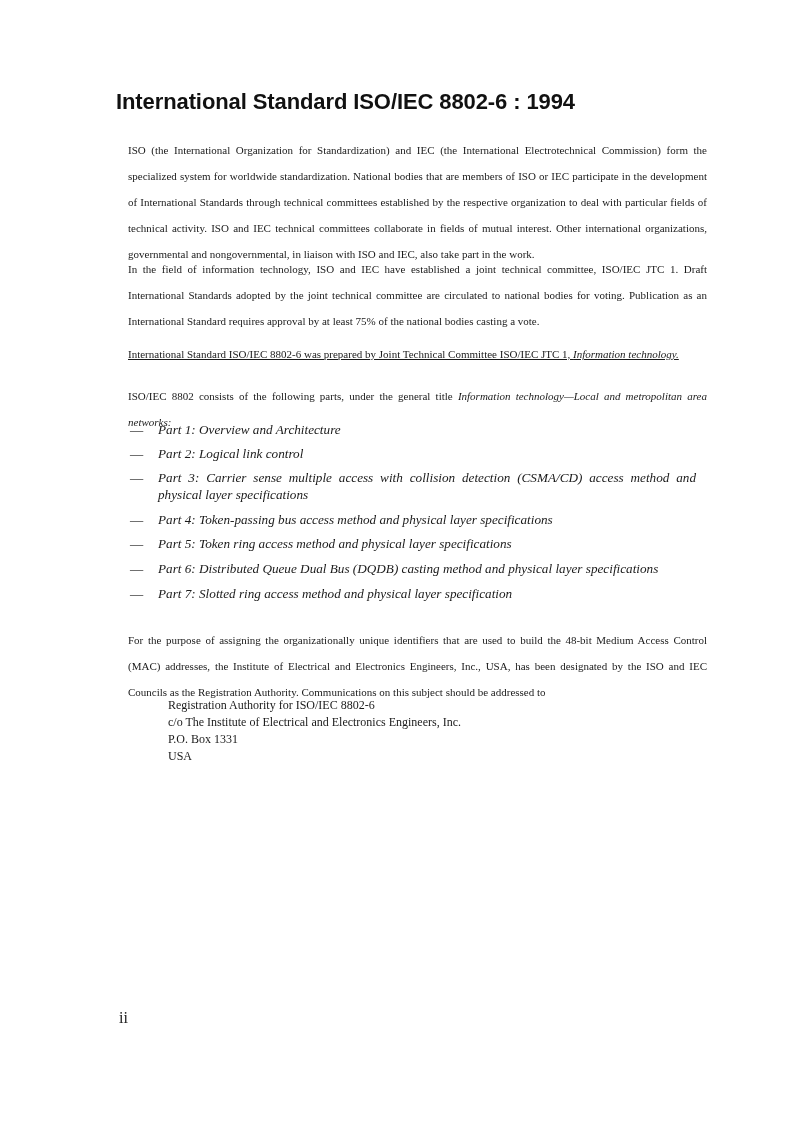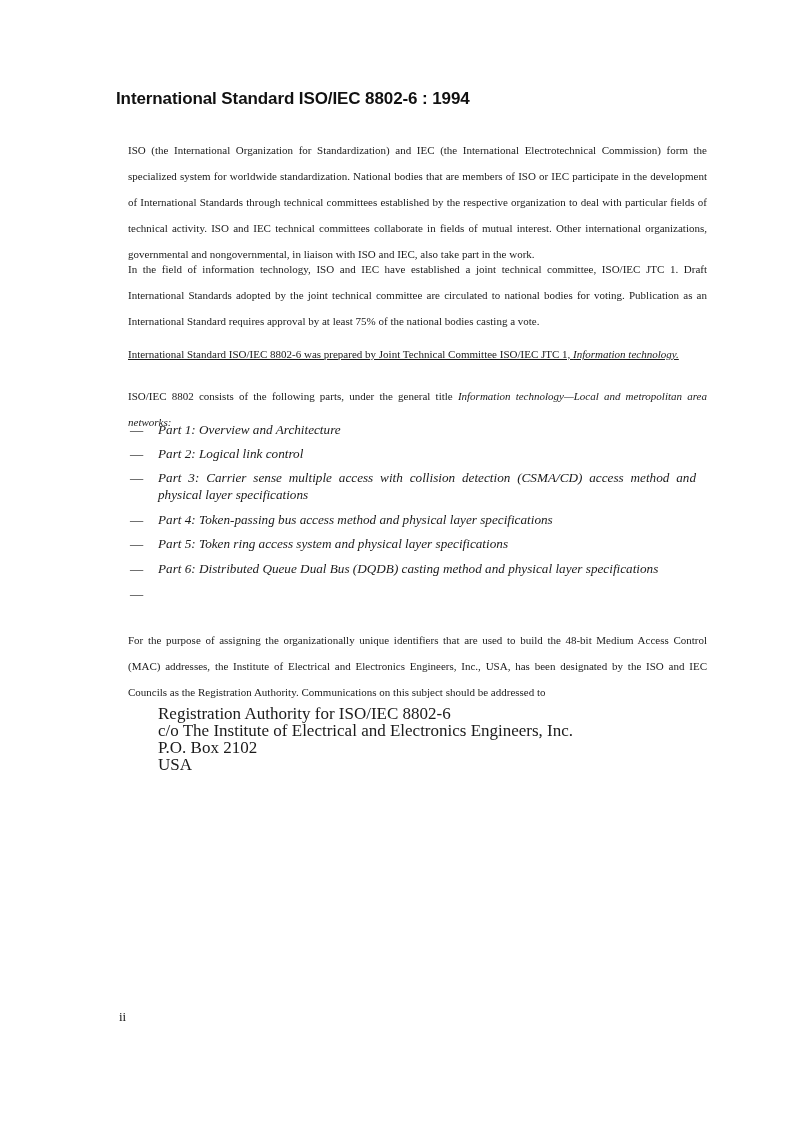--- a/index.html
+++ b/index.html
@@ -21,21 +21,21 @@
       top: 0;
       width: 579px;
     }
     .title {
       position: absolute;
       left: -1px;
       top: 89px;
       margin: 0;
       font-family: "Liberation Sans", sans-serif;
       font-weight: bold;
-      font-size: 17px;
+      font-size: 22px;
       letter-spacing: -0.1px;
       white-space: nowrap;
       color: #111;
     }
     .para {
       position: absolute;
       left: 0;
       width: 579px;
       margin: 11px;
       font-size: 11px;
@@ -81,33 +81,32 @@
     .parts li.p-1 { position: absolute; top: 0; }
     .parts li.p-2 { position: absolute; top: 24px; }
     .parts li.p-3 { position: absolute; top: 48px; width: 538px; }
     .parts li.p-4 { position: absolute; top: 90px; }
     .parts li.p-5 { position: absolute; top: 114px; }
     .parts li.p-6 { position: absolute; top: 139px; }
     .parts li.p-7 { position: absolute; top: 164px; }
 
     .address {
       position: absolute;
-      left: 41px;
+      left: 51px;
       top: 697px;
-      font-size: 17px;
+      font-size: 12px;
       line-height: 17.1px;
-      margin-top: 8px;
     }
     .address div { white-space: nowrap; }
 
     .folio {
       position: absolute;
       left: 119px;
       top: 1009px;
-      font-size: 13px;
+      font-size: 16px;
       font-family: "Liberation Serif", serif;
     }
   </style>
 </head>
 <body>
 
 <div class="page">
 
   <h1 class="title">International Standard ISO/IEC 8802-6 : 1994</h1>
 
@@ -131,34 +130,35 @@
     <li class="p-3">
       <span class="dash">—</span>
       <span class="txt">Part 3: Carrier sense multiple access with collision detection (CSMA/CD) access method and physical layer specifications</span>
     </li>
     <li class="p-4">
       <span class="dash">—</span>
       <span class="txt">Part 4: Token-passing bus access method and physical layer specifications</span>
     </li>
     <li class="p-5">
       <span class="dash">—</span>
-      <span class="txt">Part 5: Token ring access system and physical layer specifications</span>
+      <span class="txt">Part 5: Token ring access method and physical layer specifications</span>
     </li>
     <li class="p-6">
       <span class="dash">—</span>
       <span class="txt">Part 6: Distributed Queue Dual Bus (DQDB) casting method and physical layer specifications</span>
     </li>
     <li class="p-7">
       <span class="dash">—</span>
+      <span class="txt">Part 7: Slotted ring access method and physical layer specification</span>
     </li>
   </ul>
 
   <p class="para p5">For the purpose of assigning the organizationally unique identifiers that are used to build the 48-bit Medium Access Control (MAC) addresses, the Institute of Electrical and Electronics Engineers, Inc., USA, has been designated by the ISO and IEC Councils as the Registration Authority. Communications on this subject should be addressed to</p>
 
   <div class="address">
     <div>Registration Authority for ISO/IEC 8802-6</div>
     <div>c/o The Institute of Electrical and Electronics Engineers, Inc.</div>
-    <div>P.O. Box 2102</div>
+    <div>P.O. Box 1331</div>
     <div>USA</div>
   </div>
 </div>
 
 <div class="folio">ii</div>
 
 </body></html>

